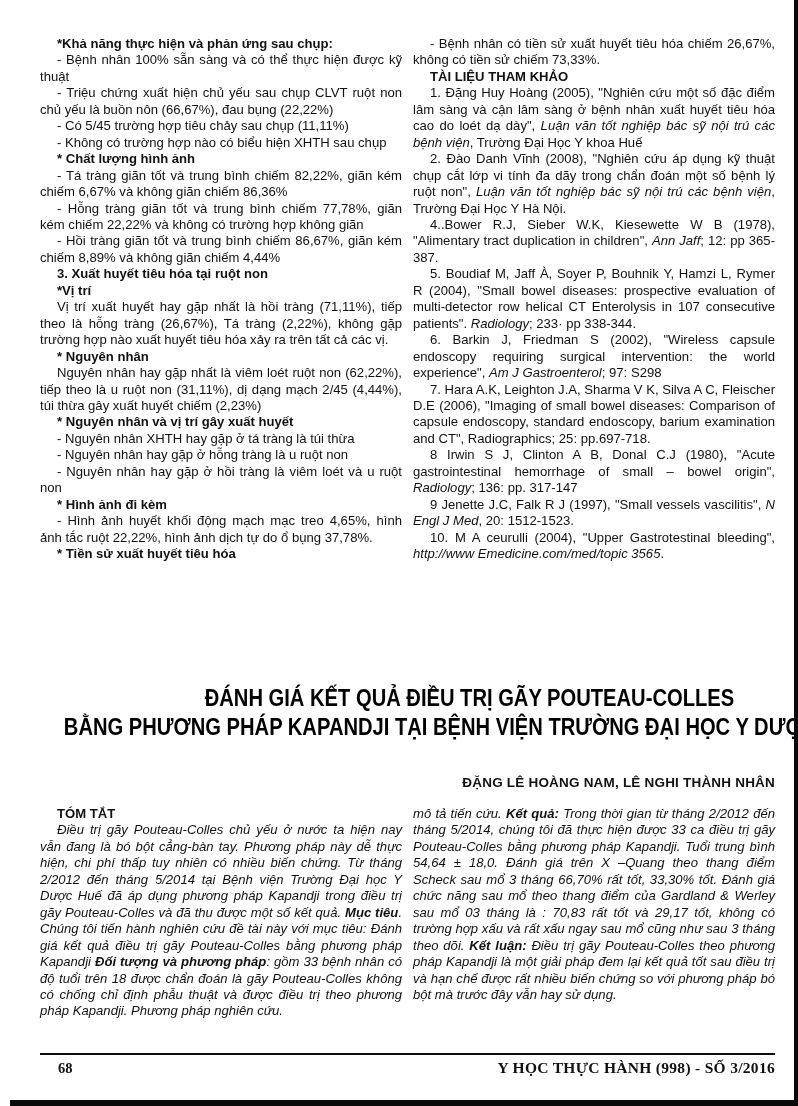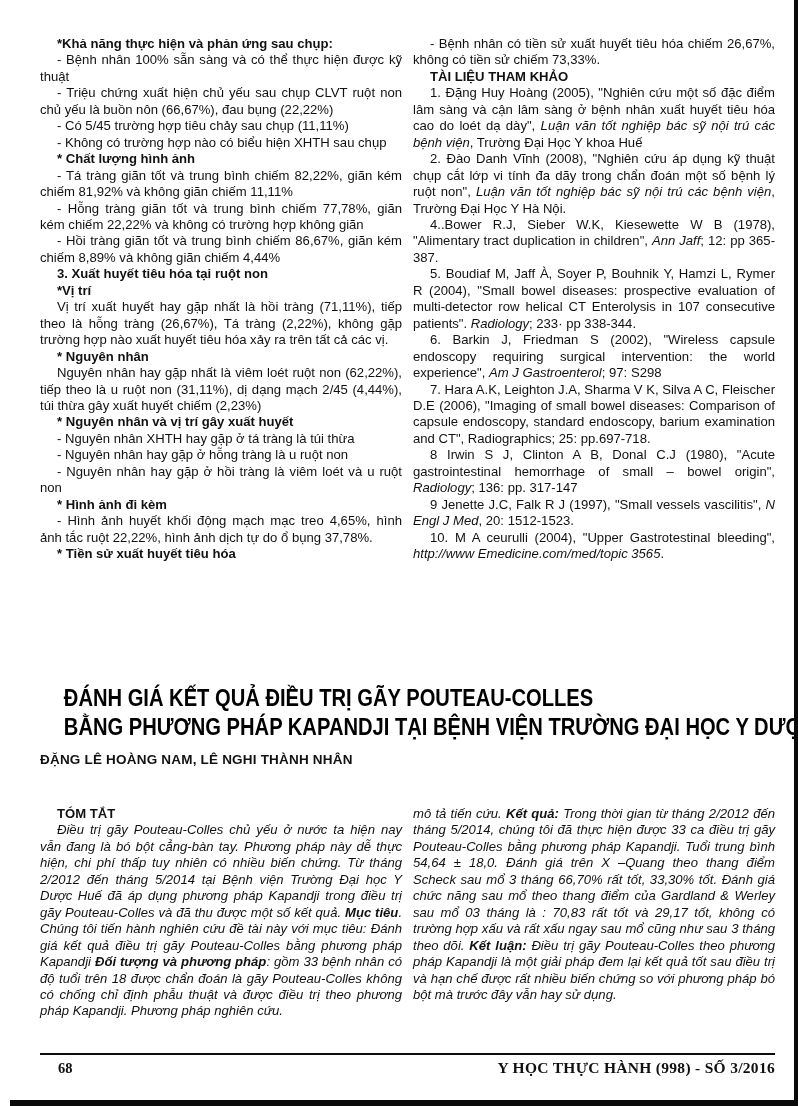--- a/index.html
+++ b/index.html
@@ -13,27 +13,27 @@
   #section1{left:40px;top:36px;width:735px;}
   .col{width:362px;}
   p.para{
     margin:0;text-align:justify;text-indent:17px;
     font-size:13.1px;line-height:16.45px;
   }
   p.para.noind{text-indent:0;}
   .b{font-weight:bold;}
   .i{font-style:italic;}
   
-  #title-block{position:absolute;top:683px;left:0;width:100%;text-align:left;}
+  #title-block{position:absolute;top:683px;left:0;width:100%;text-align:right;}
   .big-title{
     display:block;font-weight:700;font-size:24px;line-height:29px;color:#000;
     transform:scaleX(0.84);transform-origin:50% 50%;white-space:nowrap;
     letter-spacing:0px;
   }
-  #authors-row{position:absolute;top:750px;left:40px;width:735px;text-align:left;}
+  #authors-row{position:absolute;top:773px;left:40px;width:735px;text-align:right;}
   #authors-row .authors{font-weight:bold;font-size:13.5px;letter-spacing:0.2px;}
   
   #abstract{left:40px;top:806px;width:735px;}
   #abstract .heading p.para{font-style:normal;}
   
   #footer{
     position:absolute;left:40px;top:1053px;width:735px;
     border-top:2px solid #0c0c0c;padding-top:4px;
     display:flex;justify-content:space-between;align-items:center;
     font-family:"Liberation Serif", serif;font-weight:bold;
@@ -50,21 +50,21 @@
 <div class="page">
 
   <div class="cols" id="section1">
     <div class="col">
         <p class="para"><span class="b">*Khả năng thực hiện và phản ứng sau chụp:</span></p>
         <p class="para"><span>- Bệnh nhân 100% sẵn sàng và có thể thực hiện được kỹ thuật</span></p>
         <p class="para"><span>- Triệu chứng xuất hiện chủ yếu sau chụp CLVT ruột non chủ yếu là buồn nôn (66,67%), đau bụng (22,22%)</span></p>
         <p class="para"><span>- Có 5/45 trường hợp tiêu chảy sau chụp (11,11%)</span></p>
         <p class="para"><span>- Không có trường hợp nào có biểu hiện XHTH sau chụp</span></p>
         <p class="para"><span class="b">* Chất lượng hình ảnh</span></p>
-        <p class="para"><span>- Tá tràng giãn tốt và trung bình chiếm 82,22%, giãn kém chiếm 81,92% và không giãn chiếm 11,11%</span></p>
+        <p class="para"><span>- Tá tràng giãn tốt và trung bình chiếm 82,22%, giãn kém chiếm 6,67% và không giãn chiếm 86,36%</span></p>
         <p class="para"><span>- Hỗng tràng giãn tốt và trung bình chiếm 77,78%, giãn kém chiếm 22,22% và không có trường hợp không giãn</span></p>
         <p class="para"><span>- Hồi tràng giãn tốt và trung bình chiếm 86,67%, giãn kém chiếm 8,89% và không giãn chiếm 4,44%</span></p>
         <p class="para"><span class="b">3. Xuất huyết tiêu hóa tại ruột non</span></p>
         <p class="para"><span class="b">*Vị trí</span></p>
         <p class="para"><span>Vị trí xuất huyết hay gặp nhất là hồi tràng (71,11%), tiếp theo là hỗng tràng (26,67%), Tá tràng (2,22%), không gặp trường hợp nào xuất huyết tiêu hóa xảy ra trên tất cả các vị.</span></p>
         <p class="para"><span class="b">* Nguyên nhân</span></p>
         <p class="para"><span>Nguyên nhân hay gặp nhất là viêm loét ruột non (62,22%), tiếp theo là u ruột non (31,11%), dị dạng mạch 2/45 (4,44%), túi thừa gây xuất huyết chiếm (2,23%)</span></p>
         <p class="para"><span class="b">* Nguyên nhân và vị trí gây xuất huyết</span></p>
         <p class="para"><span>- Nguyên nhân XHTH hay gặp ở tá tràng là túi thừa</span></p>
         <p class="para"><span>- Nguyên nhân hay gặp ở hỗng tràng là u ruột non</span></p>

